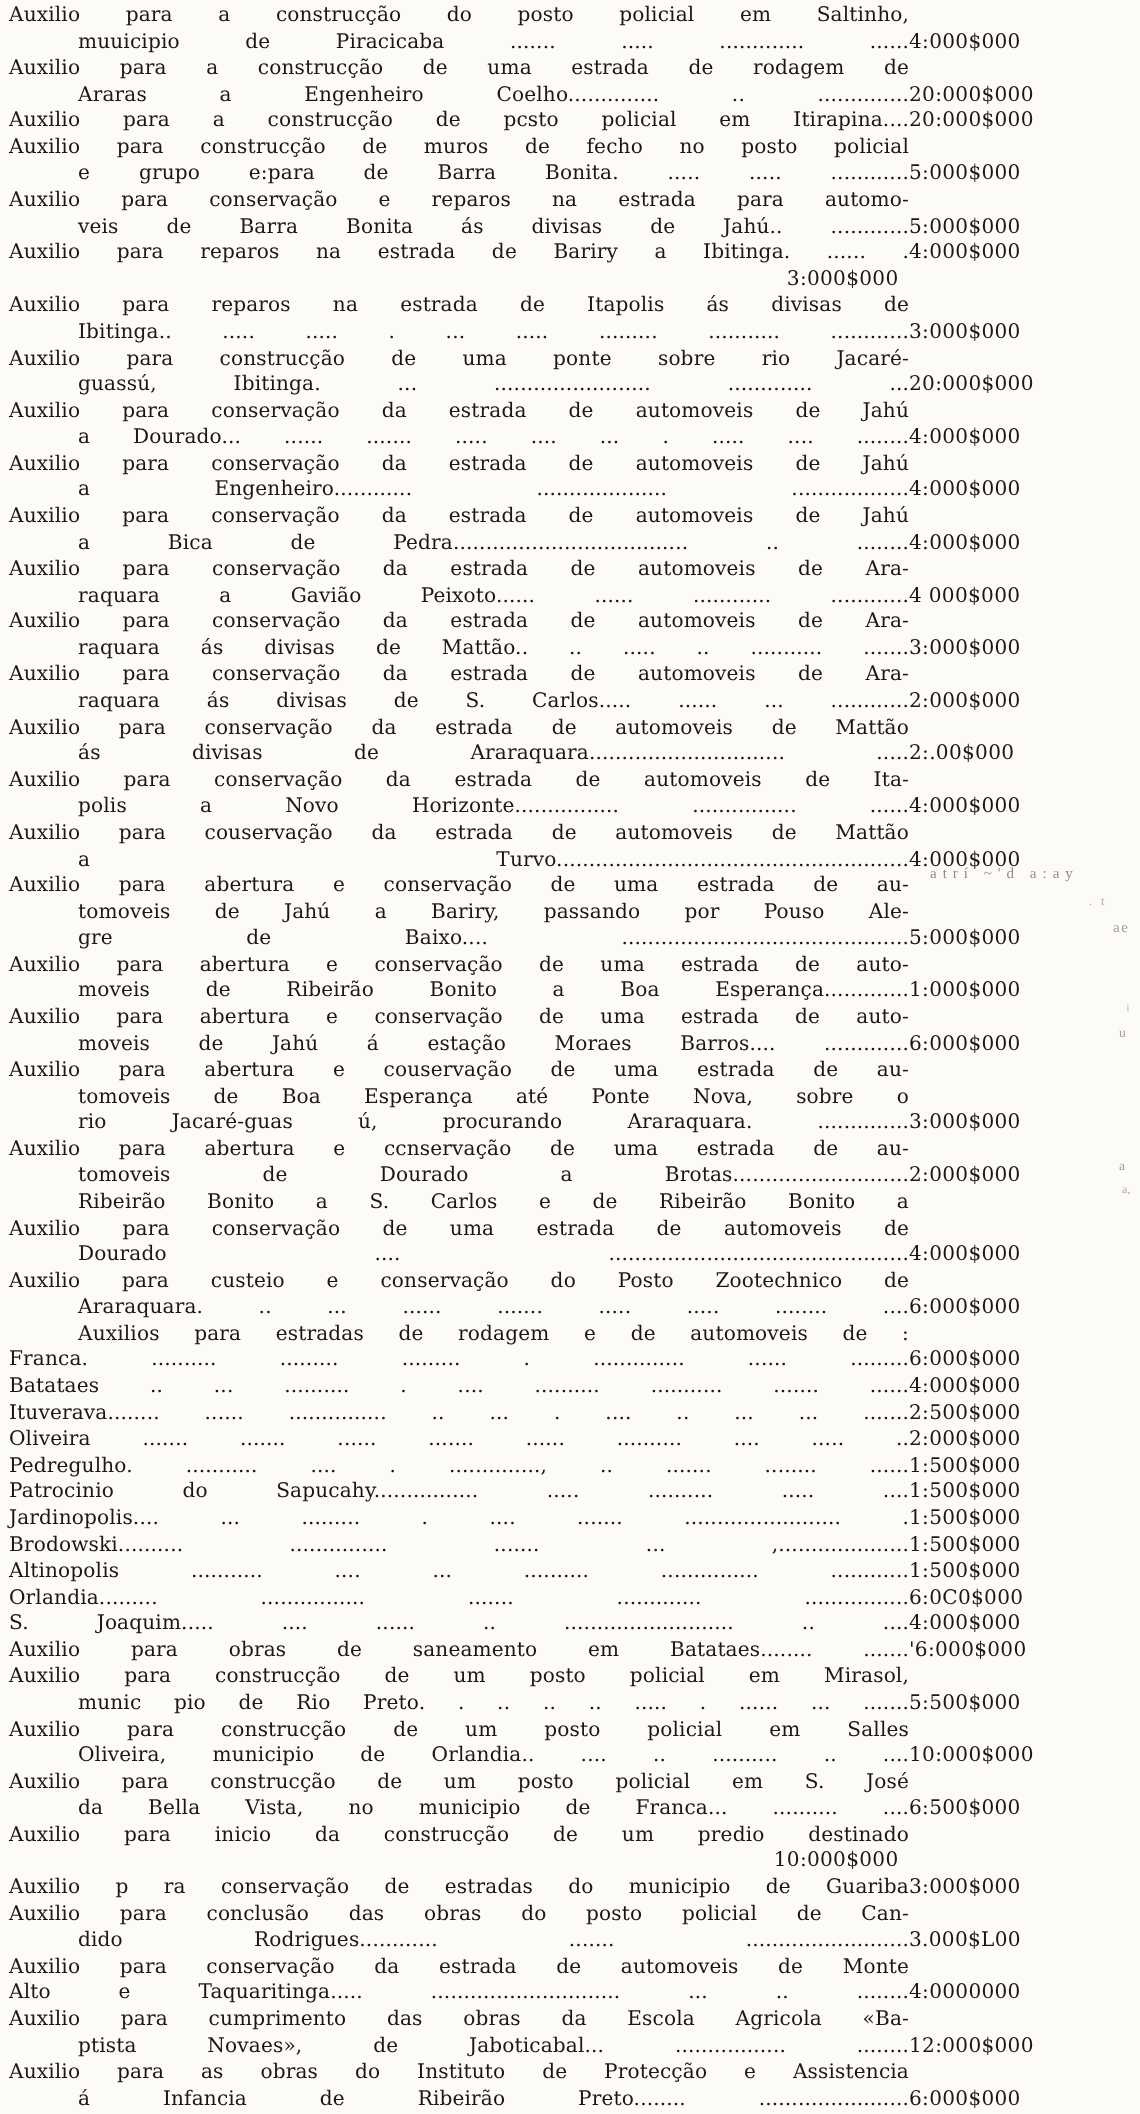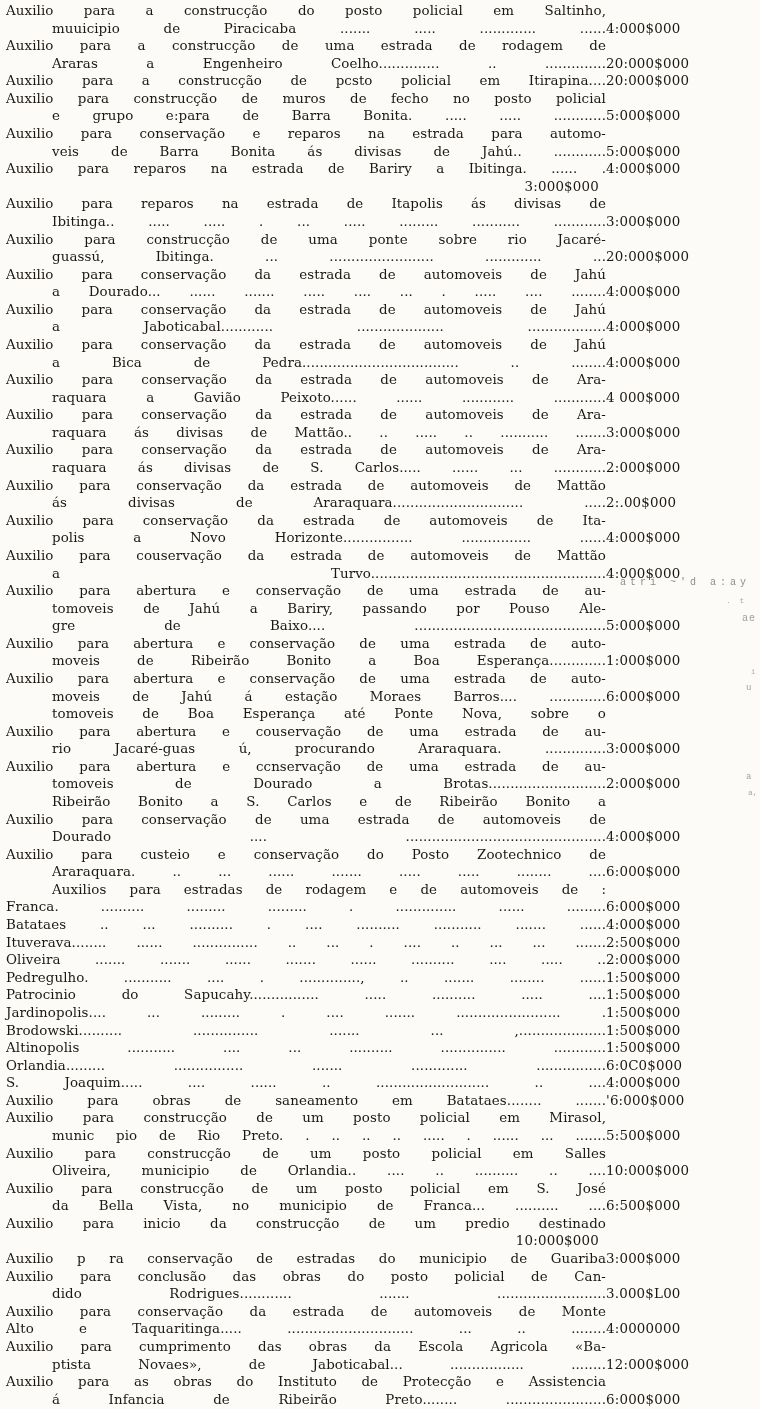--- a/index.html
+++ b/index.html
@@ -35,21 +35,21 @@
   .v{
     text-align:right;
     padding-right:7px;
     white-space:nowrap;
     letter-spacing:.2px;
   }
   .artifact{
     position:absolute;
     color:#4a4038;
     white-space:nowrap;
-    font-family:Liberation Mono, monospace;
+    font-family:Liberation Serif, serif;
     filter:blur(.3px);
   }
 </style>
 </head>
 <body>
 
 <div id="page">
   <div id="rows">
   <div class="row">
     <div class="t i0">Auxilio para a construcção do posto policial em Saltinho,</div>
@@ -134,21 +134,21 @@
     <div class="t i1">a Dourado... ...... ....... ..... .... ... . ..... .... ........</div>
     <div class="v">4:000$000</div>
   </div>
 
   <div class="row">
     <div class="t i0">Auxilio para conservação da estrada de automoveis de Jahú</div>
     <div class="v"></div>
   </div>
 
   <div class="row">
-    <div class="t i1">a Jaboticabal............ .................... ..................</div>
+    <div class="t i1">a Engenheiro............ .................... ..................</div>
     <div class="v">4:000$000</div>
   </div>
 
   <div class="row">
     <div class="t i0">Auxilio para conservação da estrada de automoveis de Jahú</div>
     <div class="v"></div>
   </div>
 
   <div class="row">
     <div class="t i1">a Bica de Pedra.................................... .. ........</div>
@@ -244,26 +244,26 @@
     <div class="t i0">Auxilio para abertura e conservação de uma estrada de auto-</div>
     <div class="v"></div>
   </div>
 
   <div class="row">
     <div class="t i1">moveis de Jahú á estação Moraes Barros.... .............</div>
     <div class="v">6:000$000</div>
   </div>
 
   <div class="row">
+    <div class="t i0">Auxilio para abertura e couservação de uma  estrada de au-</div>
+    <div class="v"></div>
+  </div>
+
+  <div class="row">
     <div class="t i1">tomoveis de Boa Esperança até Ponte Nova, sobre o</div>
-    <div class="v"></div>
-  </div>
-
-  <div class="row">
-    <div class="t i0">Auxilio para abertura e couservação de uma  estrada de au-</div>
     <div class="v"></div>
   </div>
 
   <div class="row">
     <div class="t i1">rio Jacaré-guas ú, procurando Araraquara. ..............</div>
     <div class="v">3:000$000</div>
   </div>
 
   <div class="row">
     <div class="t i0">Auxilio para abertura e ccnservação de uma estrada de au-</div>

